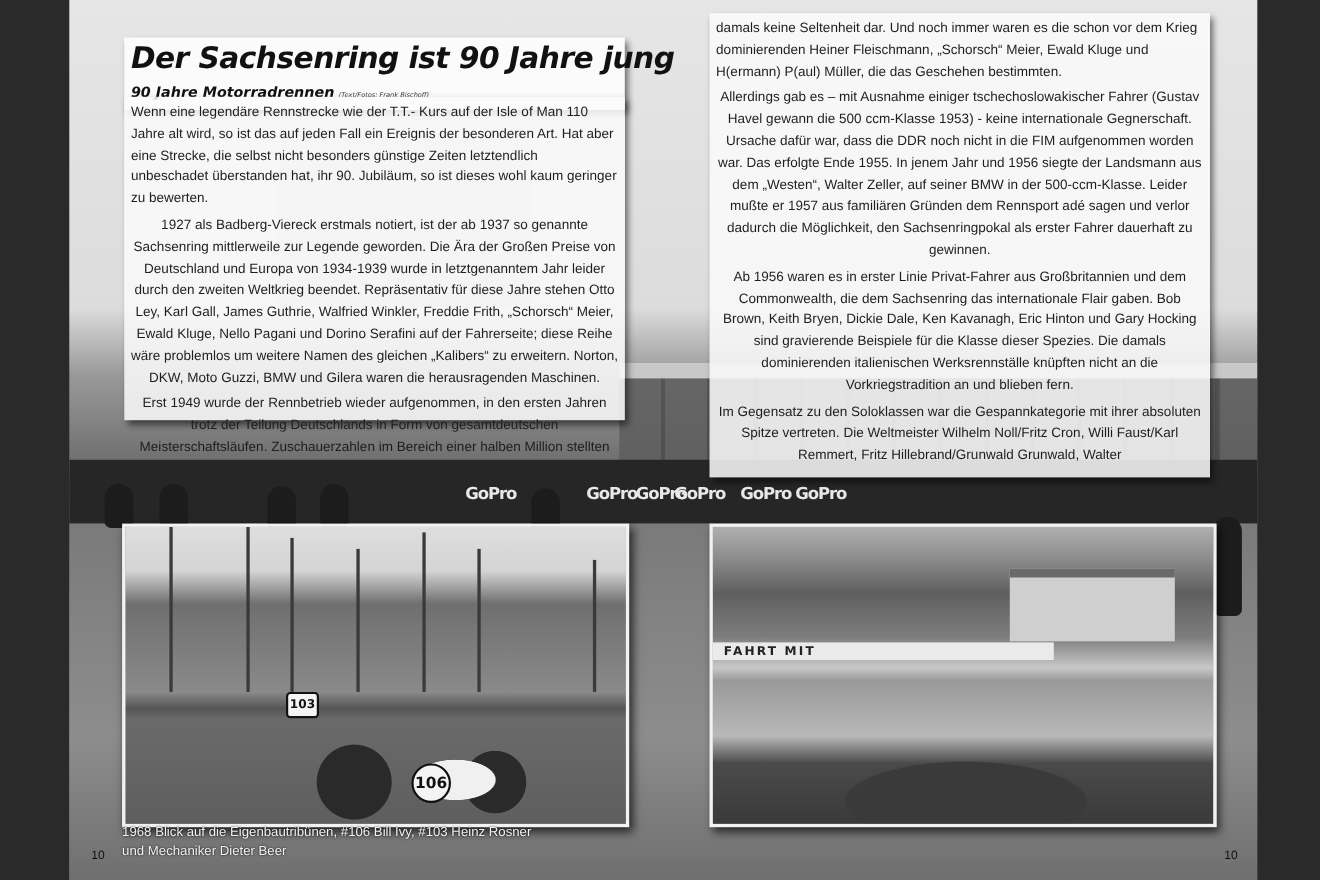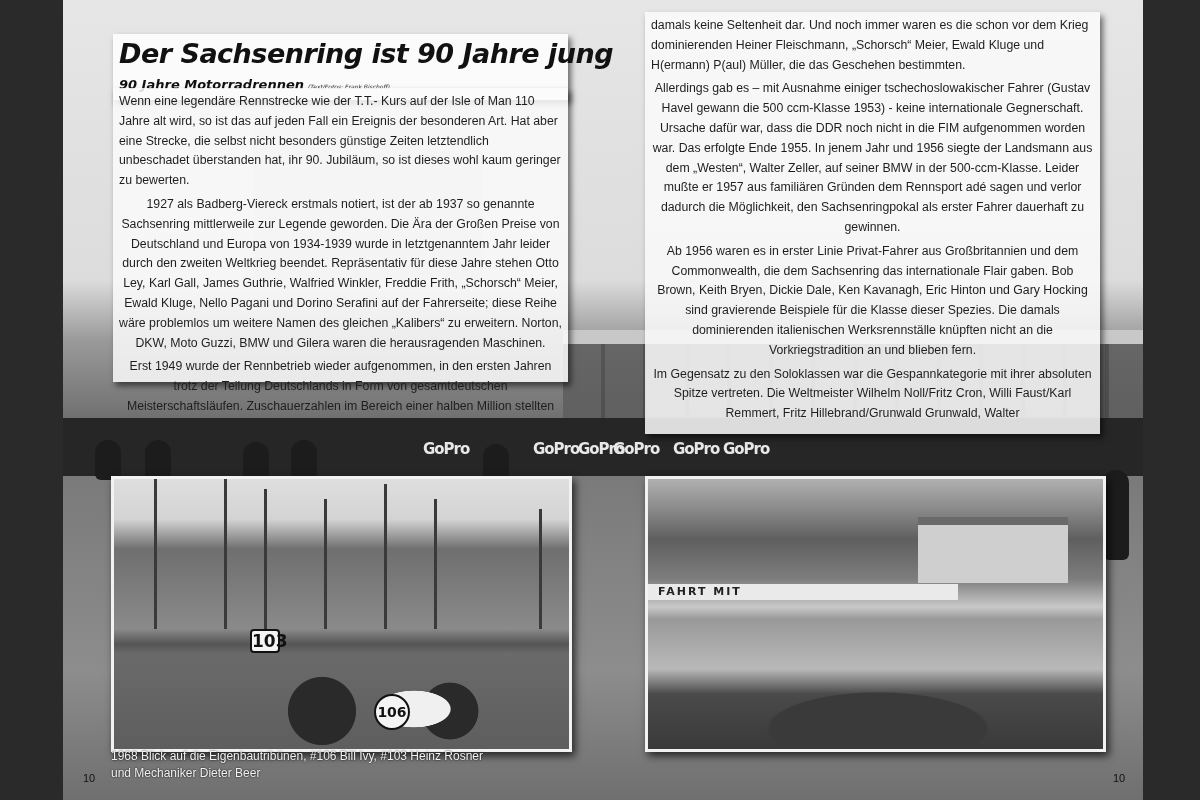--- a/index.html
+++ b/index.html
@@ -90,21 +90,21 @@
 
   <div class="photo photo1">
     <div class="p-pylon" style="left:40px;top:0;height:150px"></div>
     <div class="p-pylon" style="left:110px;top:0;height:150px"></div>
     <div class="p-pylon" style="left:150px;top:10px;height:140px"></div>
     <div class="p-pylon" style="left:210px;top:20px;height:130px"></div>
     <div class="p-pylon" style="left:270px;top:5px;height:145px"></div>
     <div class="p-pylon" style="left:320px;top:20px;height:130px"></div>
     <div class="p-pylon" style="left:425px;top:30px;height:120px"></div>
     <div class="p-num" style="left:260px;top:215px">106</div>
-    <div class="p-num" style="left:136px;top:150px;width:26px;height:20px;line-height:20px;border-radius:4px;font-size:17px">103</div>
+    <div class="p-num" style="left:146px;top:150px;width:26px;height:20px;line-height:20px;border-radius:4px;font-size:11px">103</div>
   </div>
 
   <div class="caption">
     <div>1968 Blick auf die Eigenbautribünen, #106 Bill Ivy, #103 Heinz Rosner</div>
     <div>und Mechaniker Dieter Beer</div>
   </div>
   <div class="pagenum pn-left">10</div>
 
   <div class="box rbox text">
     <p>damals keine Seltenheit dar. Und noch immer waren es die schon vor dem Krieg dominierenden Heiner Fleischmann, „Schorsch“ Meier, Ewald Kluge und H(ermann) P(aul) Müller, die das Geschehen bestimmten.</p>

